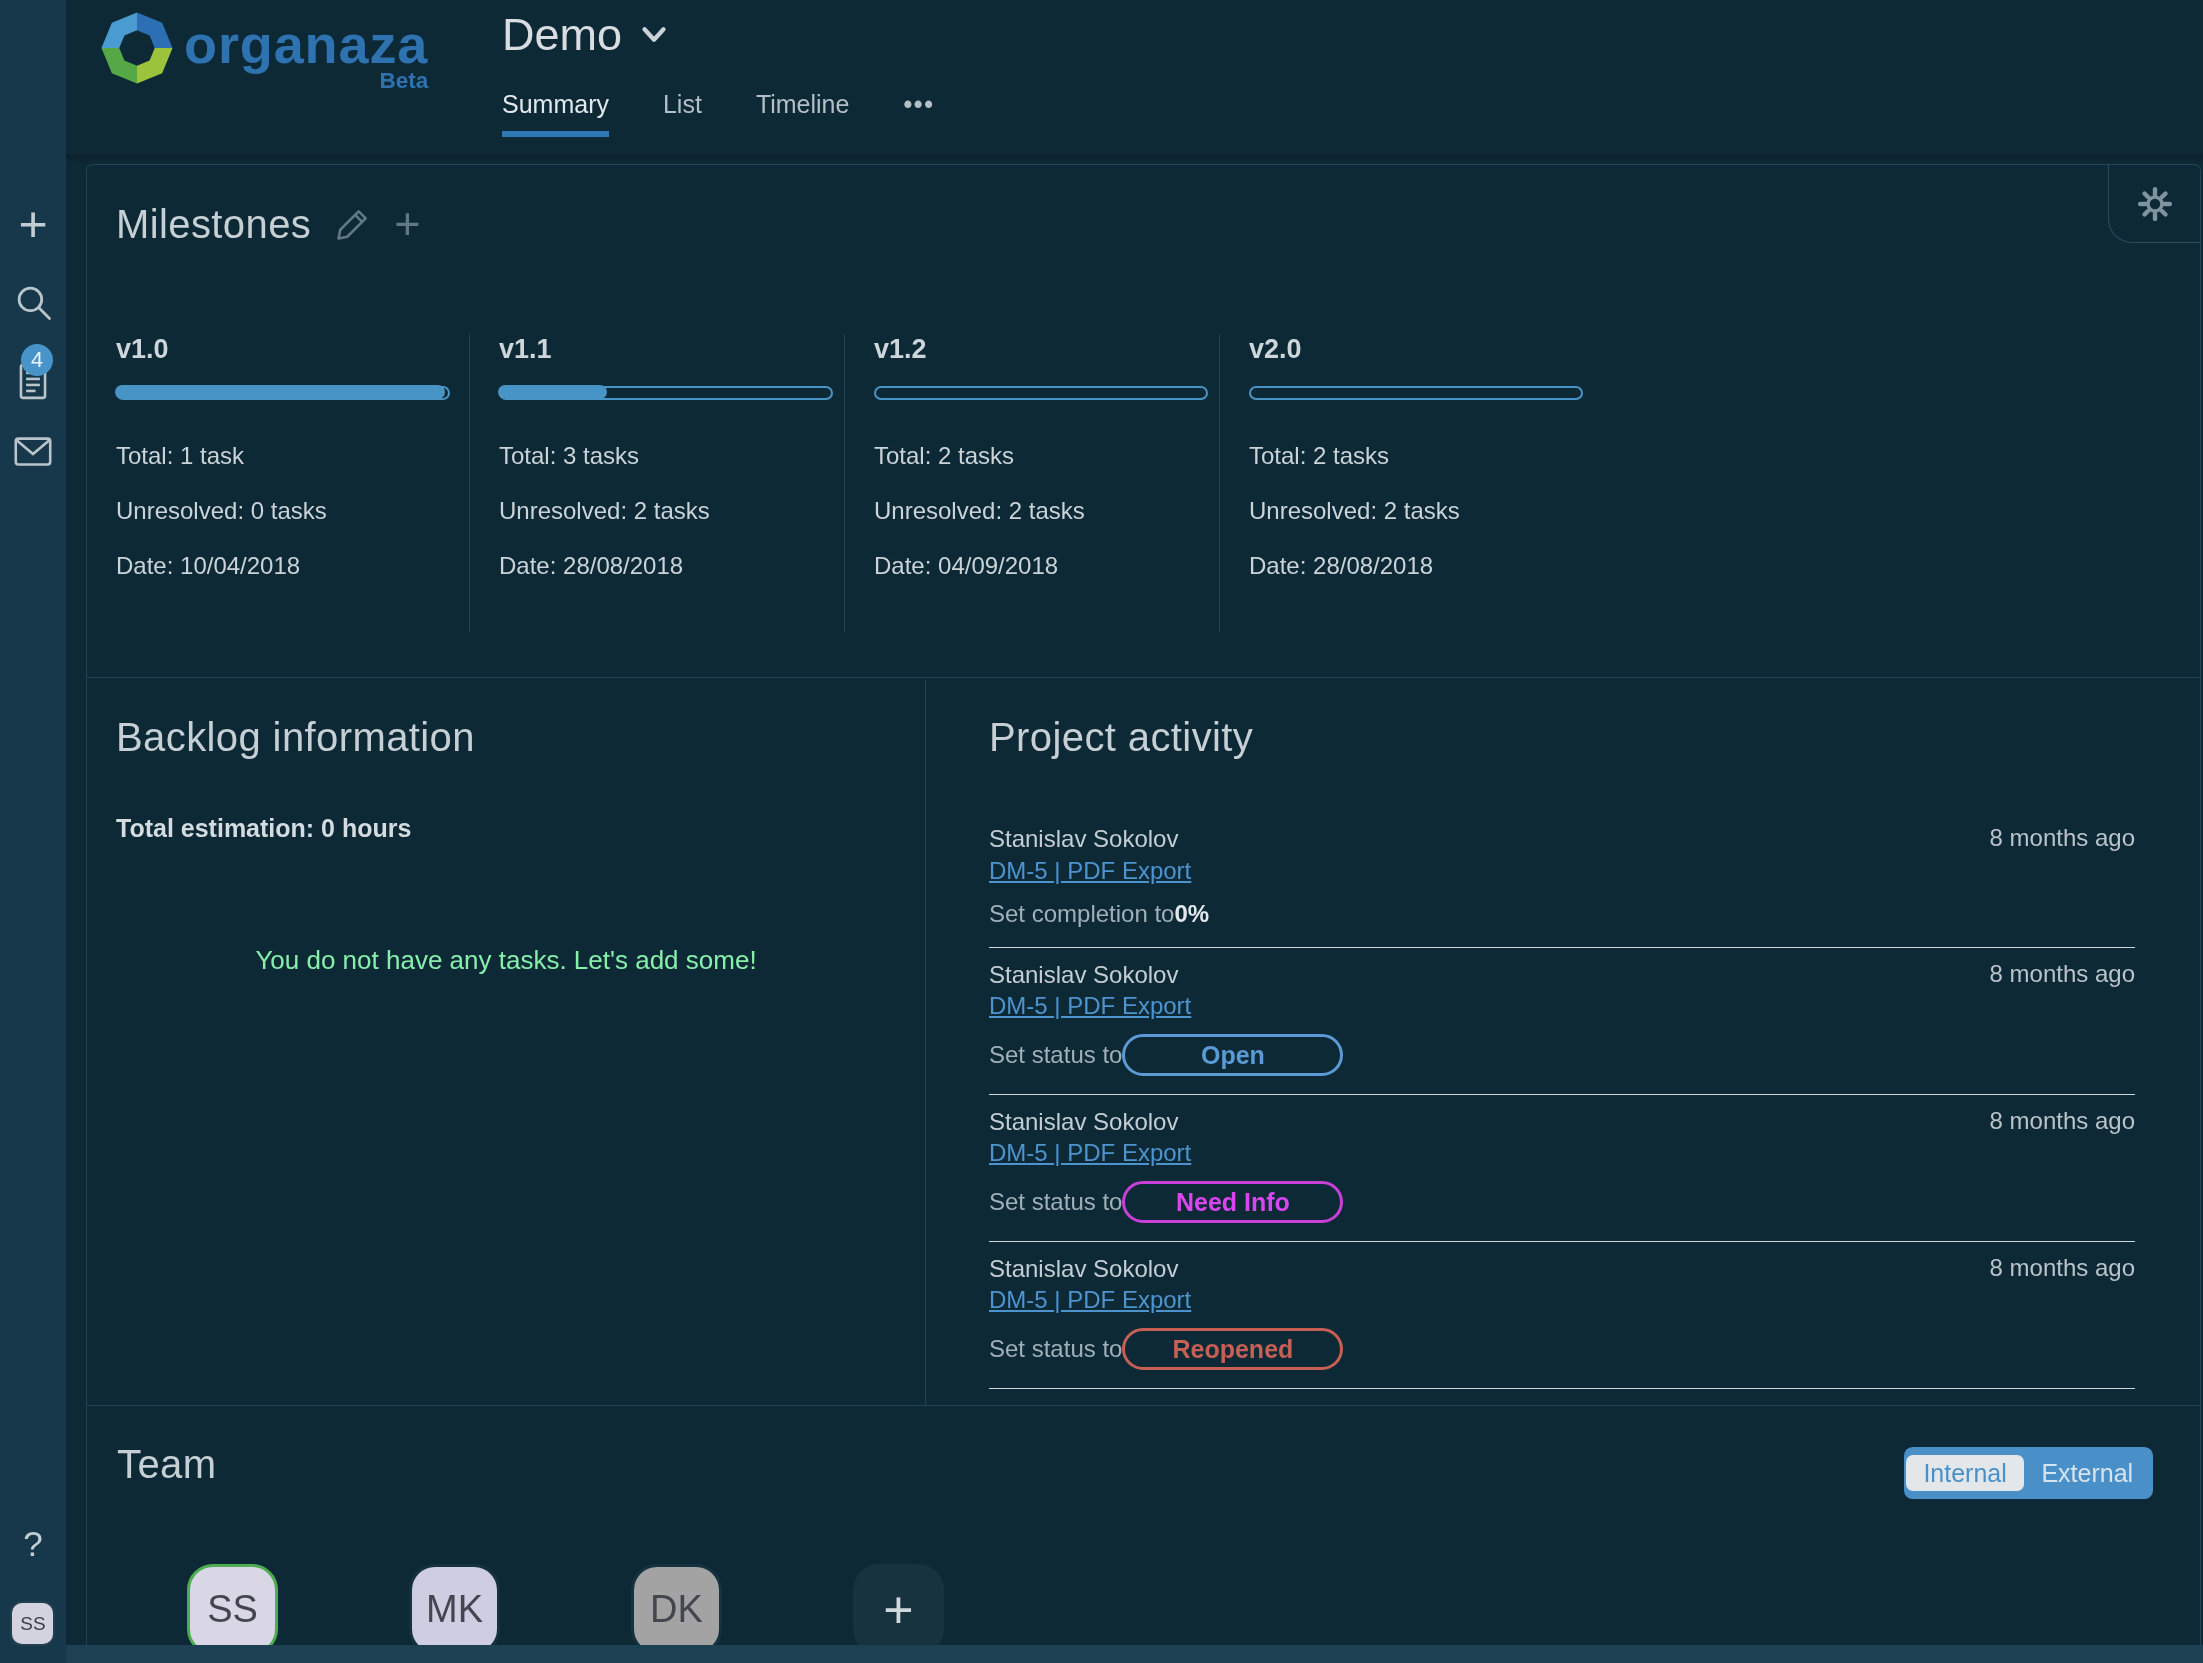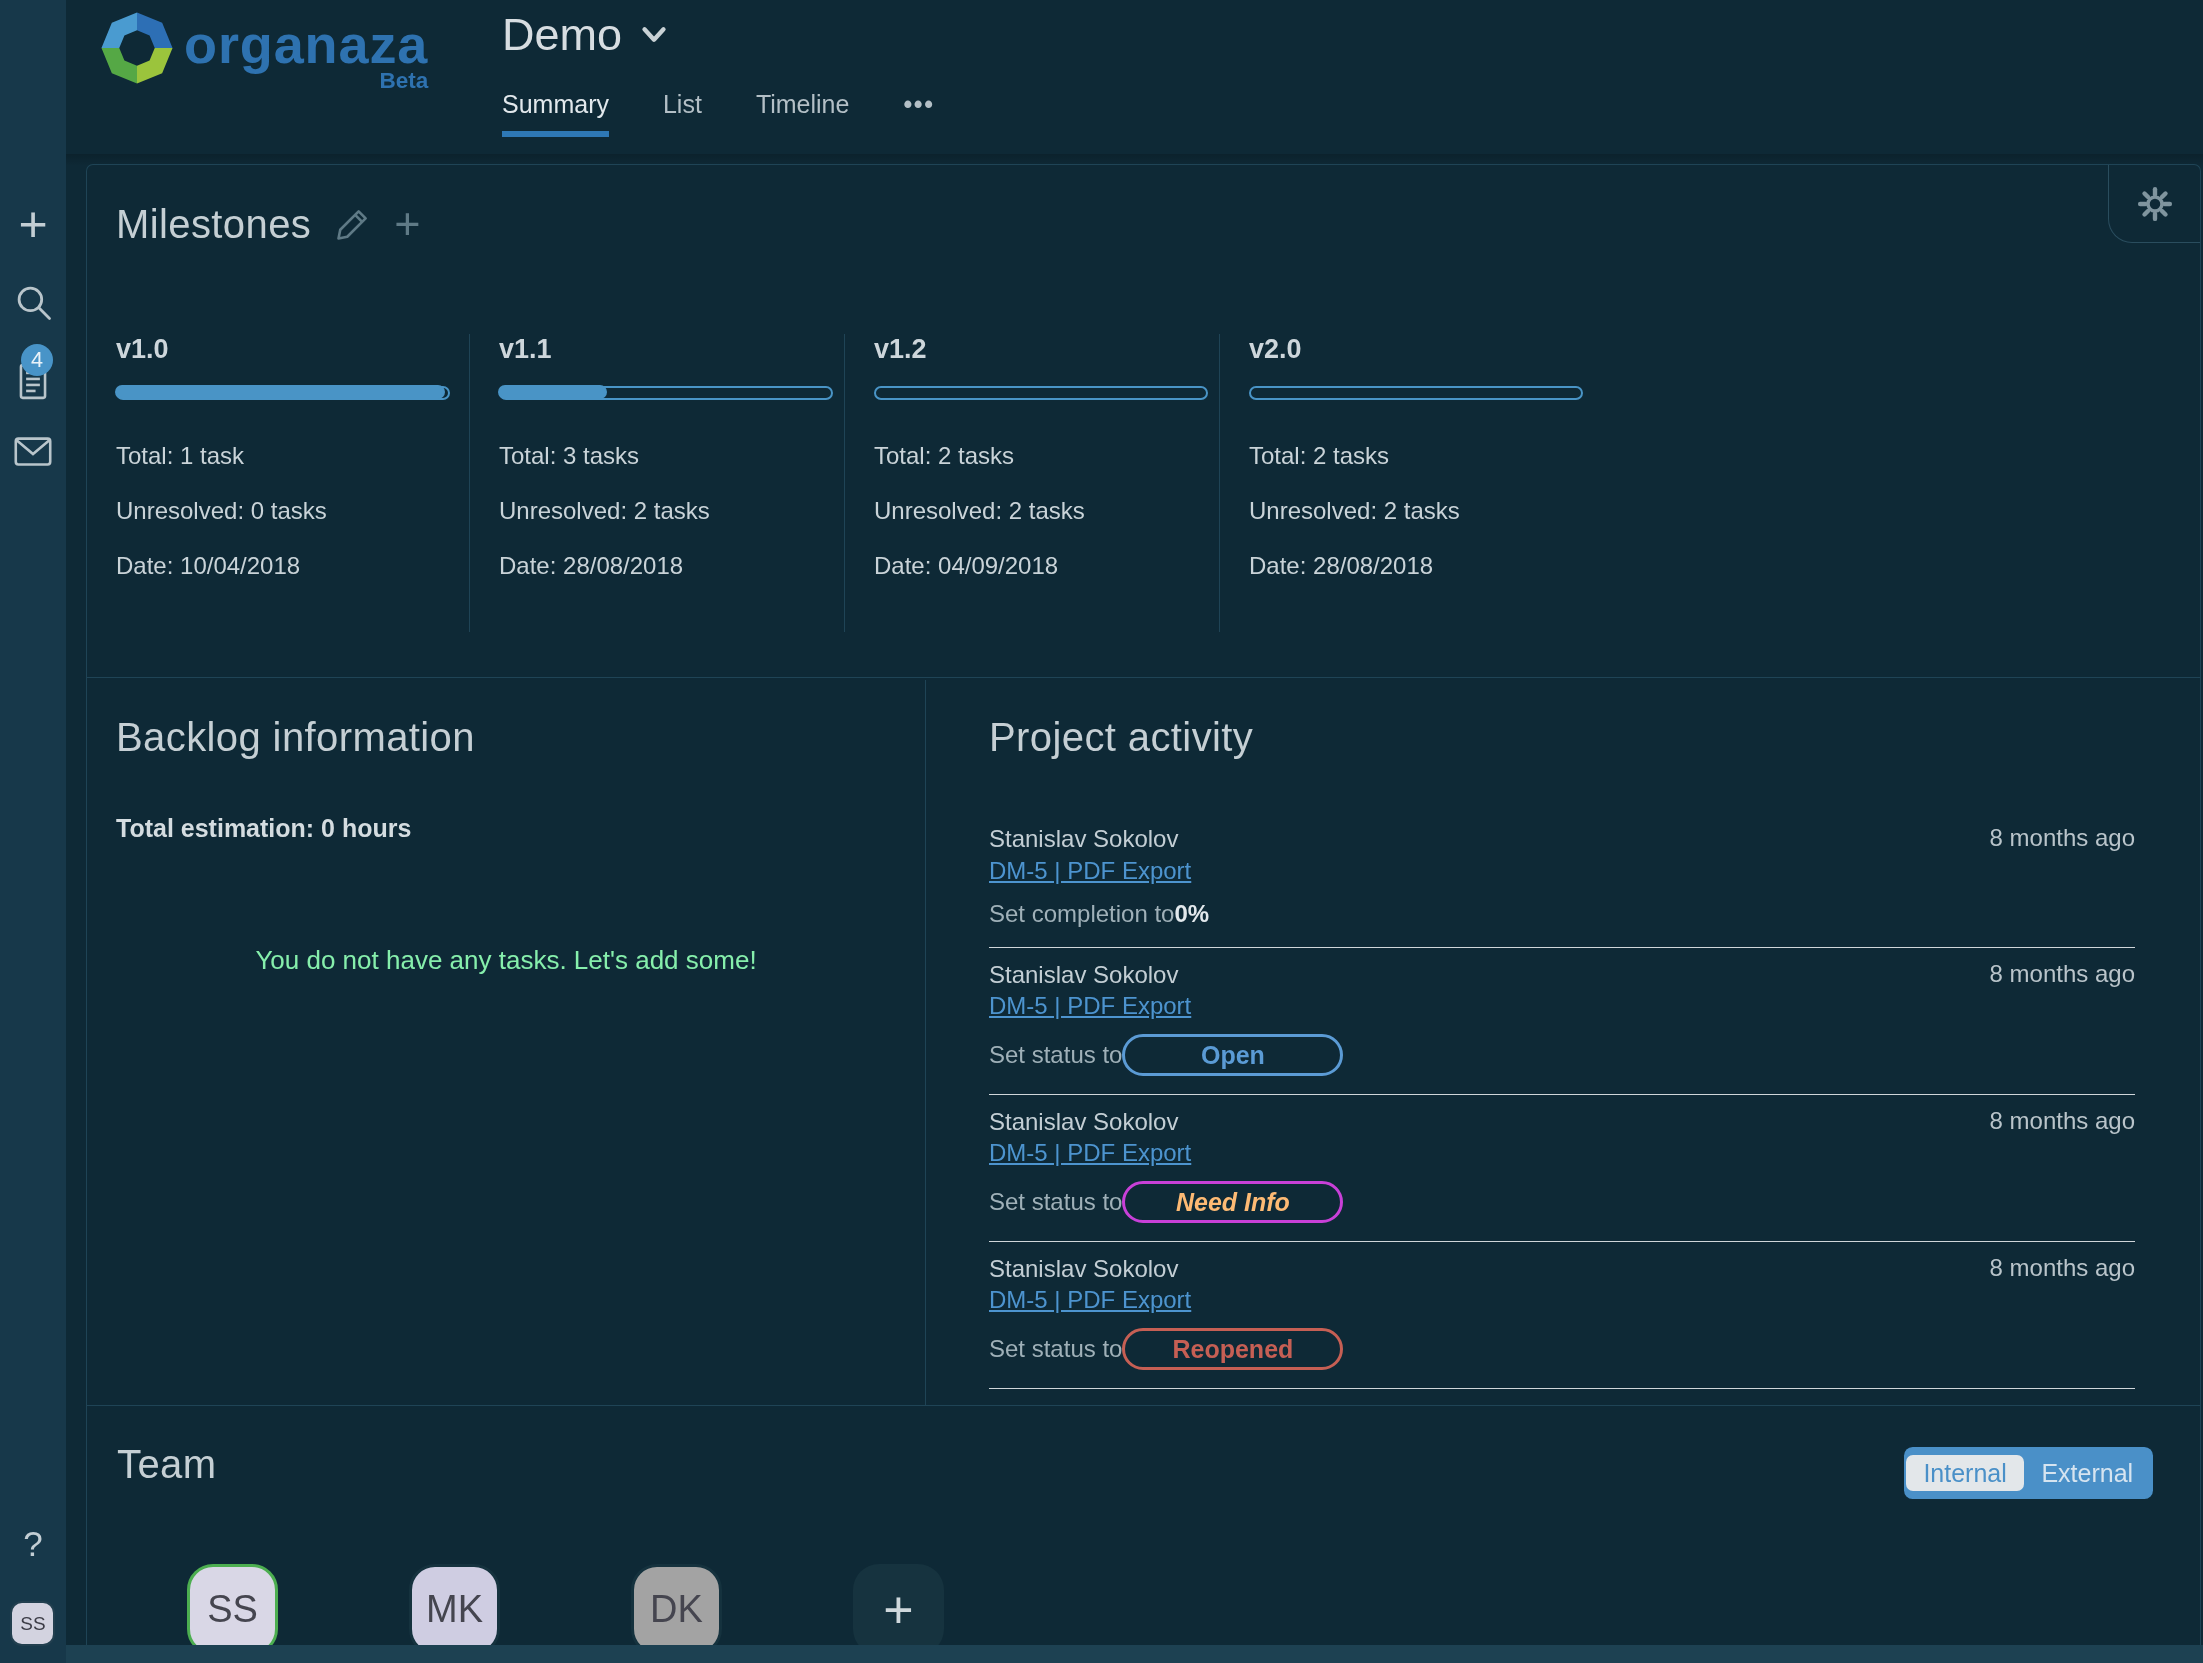--- a/index.html
+++ b/index.html
@@ -274,21 +274,21 @@
             <span class="pill" style="border-color: rgb(91, 155, 213); color: rgb(91, 155, 213);">Open</span>
           </div>
           <div class="entry-time">8 months ago</div>
         </div>
 
         <div class="entry">
           <div class="entry-user">Stanislav Sokolov</div>
           <a class="entry-task">DM-5 | PDF Export</a>
           <div class="entry-action">
             <span>Set status to</span>
-            <span class="pill" style="border-color: rgb(200, 64, 216); color: #fdba74; font-style: italic;">Need Info</span>
+            <span class="pill" style="border-color: rgb(200, 64, 216); color: #d946ef;">Need Info</span>
           </div>
           <div class="entry-time">8 months ago</div>
         </div>
 
         <div class="entry">
           <div class="entry-user">Stanislav Sokolov</div>
           <a class="entry-task">DM-5 | PDF Export</a>
           <div class="entry-action">
             <span>Set status to</span>
             <span class="pill" style="border-color: rgb(198, 95, 84); color: rgb(198, 95, 84);">Reopened</span>

